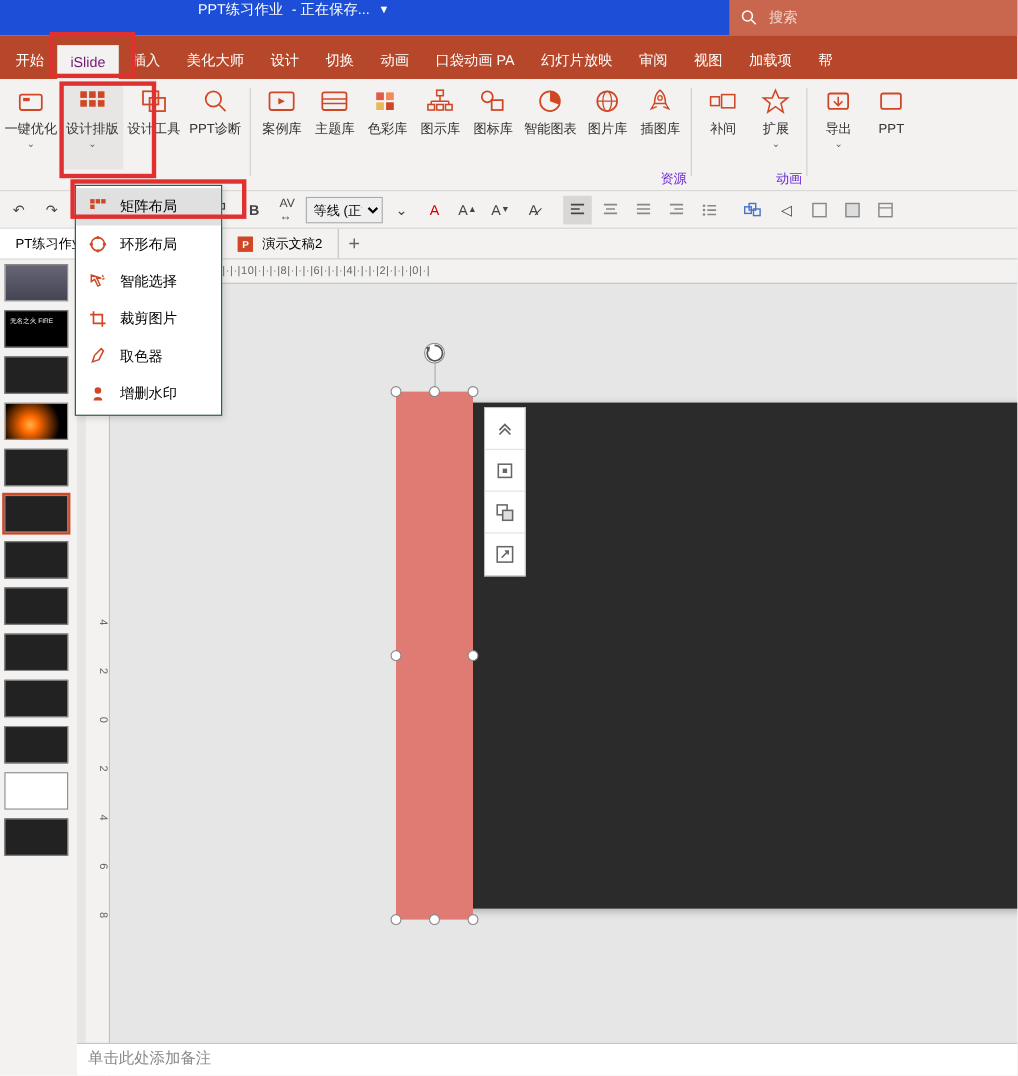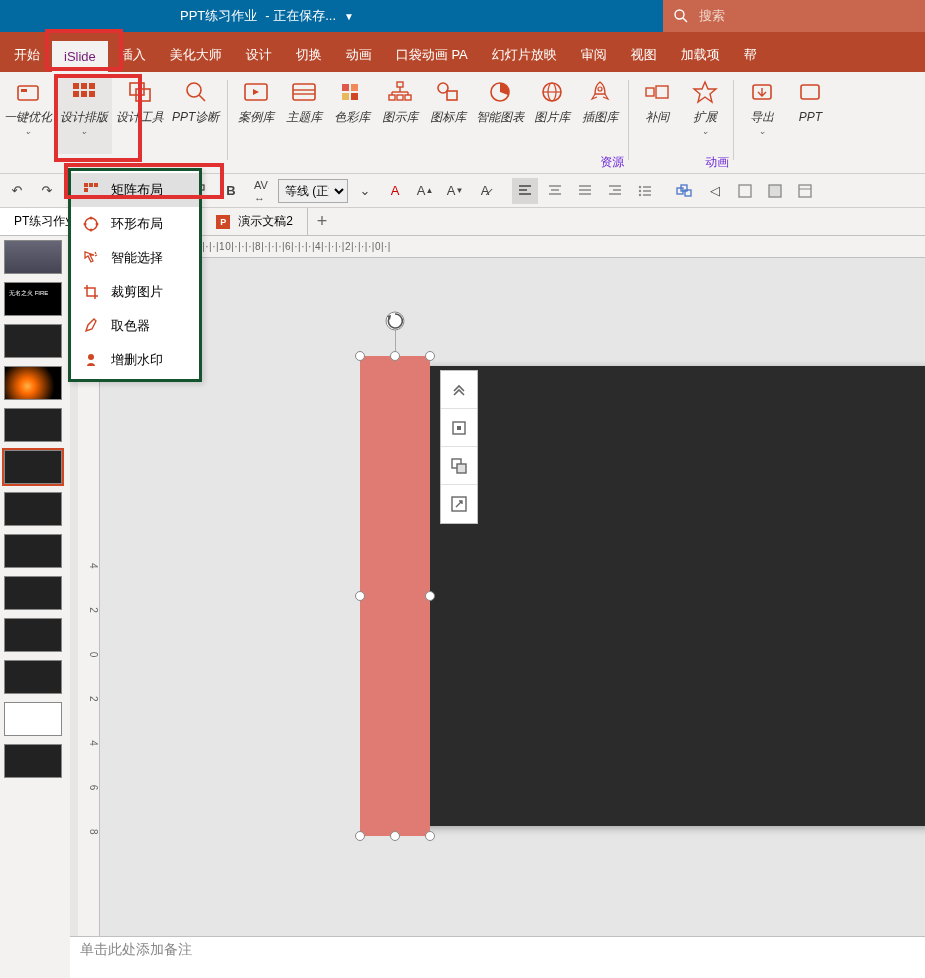--- a/index.html
+++ b/index.html
@@ -1,37 +1,37 @@
 <!DOCTYPE html>
 <html><head>
 <meta charset="utf-8">
 <style>
   * { box-sizing: border-box; margin: 0; padding: 0; }
   body { font-family: "Microsoft YaHei", sans-serif; font-size: 13px; background: #fff; overflow: hidden; width: 925px; height: 978px; position: relative; }
-  .title-bar { height: 32px; background: #0369a1; color: #fff; display: flex; align-items: center; }
+  .title-bar { height: 32px; background: #1d4ed8; color: #fff; display: flex; align-items: flex-start; }
   .title-text { flex: 0 0 auto; margin-left: 180px; display: flex; align-items: center; gap: 8px; }
   .title-dropdown { color: #fff; font-size: 10px; }
   .search-box { margin-left: auto; background: #c9674e; height: 32px; width: 262px; display: flex; align-items: center; padding: 0 10px; gap: 10px; color: #f1d6cd; }
   .search-icon { width: 16px; height: 16px; fill: #fff; }
   
   .tab-bar { height: 40px; background: #b7472a; display: flex; align-items: flex-end; padding-left: 2px; }
   .tab { padding: 8px 12px; color: #fff; cursor: pointer; position: relative; }
   .tab.active { background: #f3f2f1; color: #701a75; }
   
   .ribbon { height: 102px; background: #f3f2f1; display: flex; border-bottom: 1px solid #d0cecc; }
   .ribbon-group { display: flex; flex-direction: column; align-items: center; position: relative; }
   .ribbon-buttons { display: flex; flex: 1; align-items: flex-start; padding-top: 4px; }
-  .rbtn { display: flex; flex-direction: column; align-items: center; justify-content: flex-start; padding: 2px 4px 0; min-width: 48px; cursor: pointer; height: 78px; font-style: italic; }
+  .rbtn { display: flex; flex-direction: column; align-items: center; justify-content: flex-start; padding: 2px 4px 0; min-width: 48px; cursor: pointer; height: 78px; }
   .rbtn .ricon { width: 32px; height: 28px; display: flex; align-items: center; justify-content: center; }
   .rbtn .rlabel { font-size: 12px; color: #333; margin-top: 4px; text-align: center; line-height: 14px; }
   .rbtn .rchev { font-size: 9px; color: #666; margin-top: 2px; }
   .group-label { font-size: 12px; color: #6d28d9; text-align: right; height: 20px; width: 100%; }
   .vsep { width: 1px; background: #d0cecc; margin: 8px 4px; height: 80px; }
   
-  .dropdown-menu { position: absolute; top: 168px; left: 68px; width: 134px; background: #fff; border: 3px solid #14532d; box-shadow: 2px 2px 6px rgba(0,0,0,0.15); z-index: 100; padding: 2px 0; }
+  .dropdown-menu { position: absolute; top: 168px; left: 68px; width: 134px; background: #fff; border: 1px solid #14532d; box-shadow: 2px 2px 6px rgba(0,0,0,0.15); z-index: 100; padding: 2px 0; }
   .menu-item { display: flex; align-items: center; padding: 8px 12px; gap: 12px; cursor: pointer; }
   .menu-item.selected { background: #e0e0e0; }
   .menu-icon { width: 16px; height: 16px; display: flex; align-items: center; justify-content: center; }
   
   .format-bar { height: 34px; background: #f3f2f1; display: flex; align-items: center; padding: 0 4px; gap: 4px; border-bottom: 1px solid #d0cecc; }
   .fbtn { width: 26px; height: 26px; display: flex; align-items: center; justify-content: center; cursor: pointer; color: #444; }
   .fsel { height: 24px; font-size: 12px; border: 1px solid #aaa; padding: 0 2px; }
   
   .doc-tabs { height: 28px; background: #f3f2f1; display: flex; align-items: stretch; border-bottom: 1px solid #c0c0c0; padding-left: 0; }
   .doc-tab { display: flex; align-items: center; padding: 0 14px; gap: 8px; border-right: 1px solid #c0c0c0; cursor: pointer; font-size: 12px; }
@@ -55,21 +55,21 @@
   .slide { position: absolute; top: 130px; left: 350px; width: 600px; height: 460px; background: #2b2b2b; box-shadow: 0 2px 8px rgba(0,0,0,0.3); }
   .shape-sel { position: absolute; top: 120px; left: 290px; width: 70px; height: 480px; background: #e07b74; }
   .sel-handle { position: absolute; width: 10px; height: 10px; background: #fff; border: 1px solid #888; border-radius: 50%; transform: translate(-50%, -50%); }
   .rot-handle { position: absolute; top: -46px; left: 50%; transform: translateX(-50%); width: 22px; height: 22px; }
   .rot-line { position: absolute; top: -26px; left: 50%; width: 1px; height: 26px; background: #aaa; }
   
   .float-tools { position: absolute; top: 134px; left: 370px; width: 38px; background: #fff; border: 1px solid #c0c0c0; display: flex; flex-direction: column; }
   .float-btn { height: 38px; display: flex; align-items: center; justify-content: center; border-bottom: 1px solid #e0e0e0; cursor: pointer; color: #555; }
   .float-btn:last-child { border-bottom: none; }
   
-  .notes-area { position: absolute; bottom: 0; left: 70px; right: 0; height: 42px; background: #fff; border-top: 1px solid #c0c0c0; padding: 4px 10px; color: #888; font-size: 14px; }
+  .notes-area { position: absolute; bottom: 0; left: 70px; right: 0; height: 30px; background: #fff; border-top: 1px solid #c0c0c0; padding: 4px 10px; color: #888; font-size: 14px; }
   
   .hilite { position: absolute; border: 4px solid #e03030; pointer-events: none; z-index: 200; }
   .hl1 { top: 29px; left: 45px; width: 78px; height: 42px; }
   .hl2 { top: 74px; left: 54px; width: 88px; height: 88px; }
   .hl3 { top: 163px; left: 64px; width: 160px; height: 36px; }
   
   svg { display: block; }
 </style>
 </head>
 <body>

